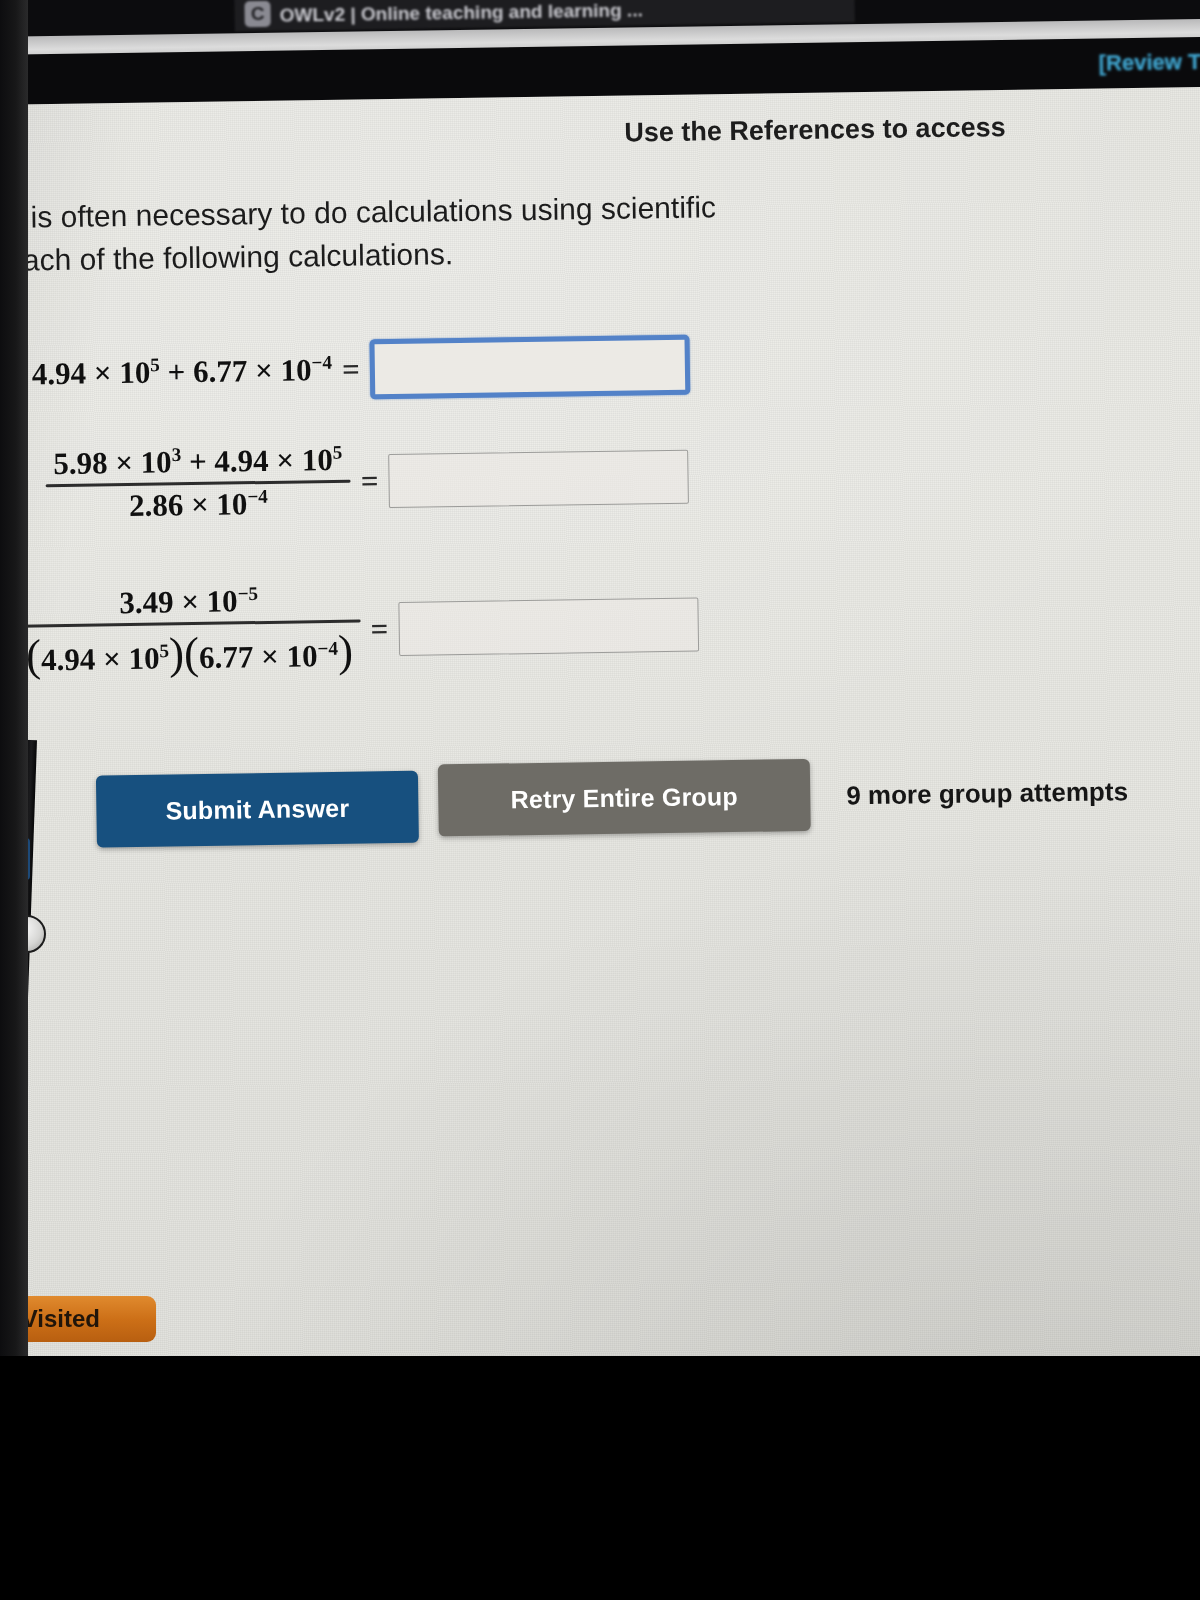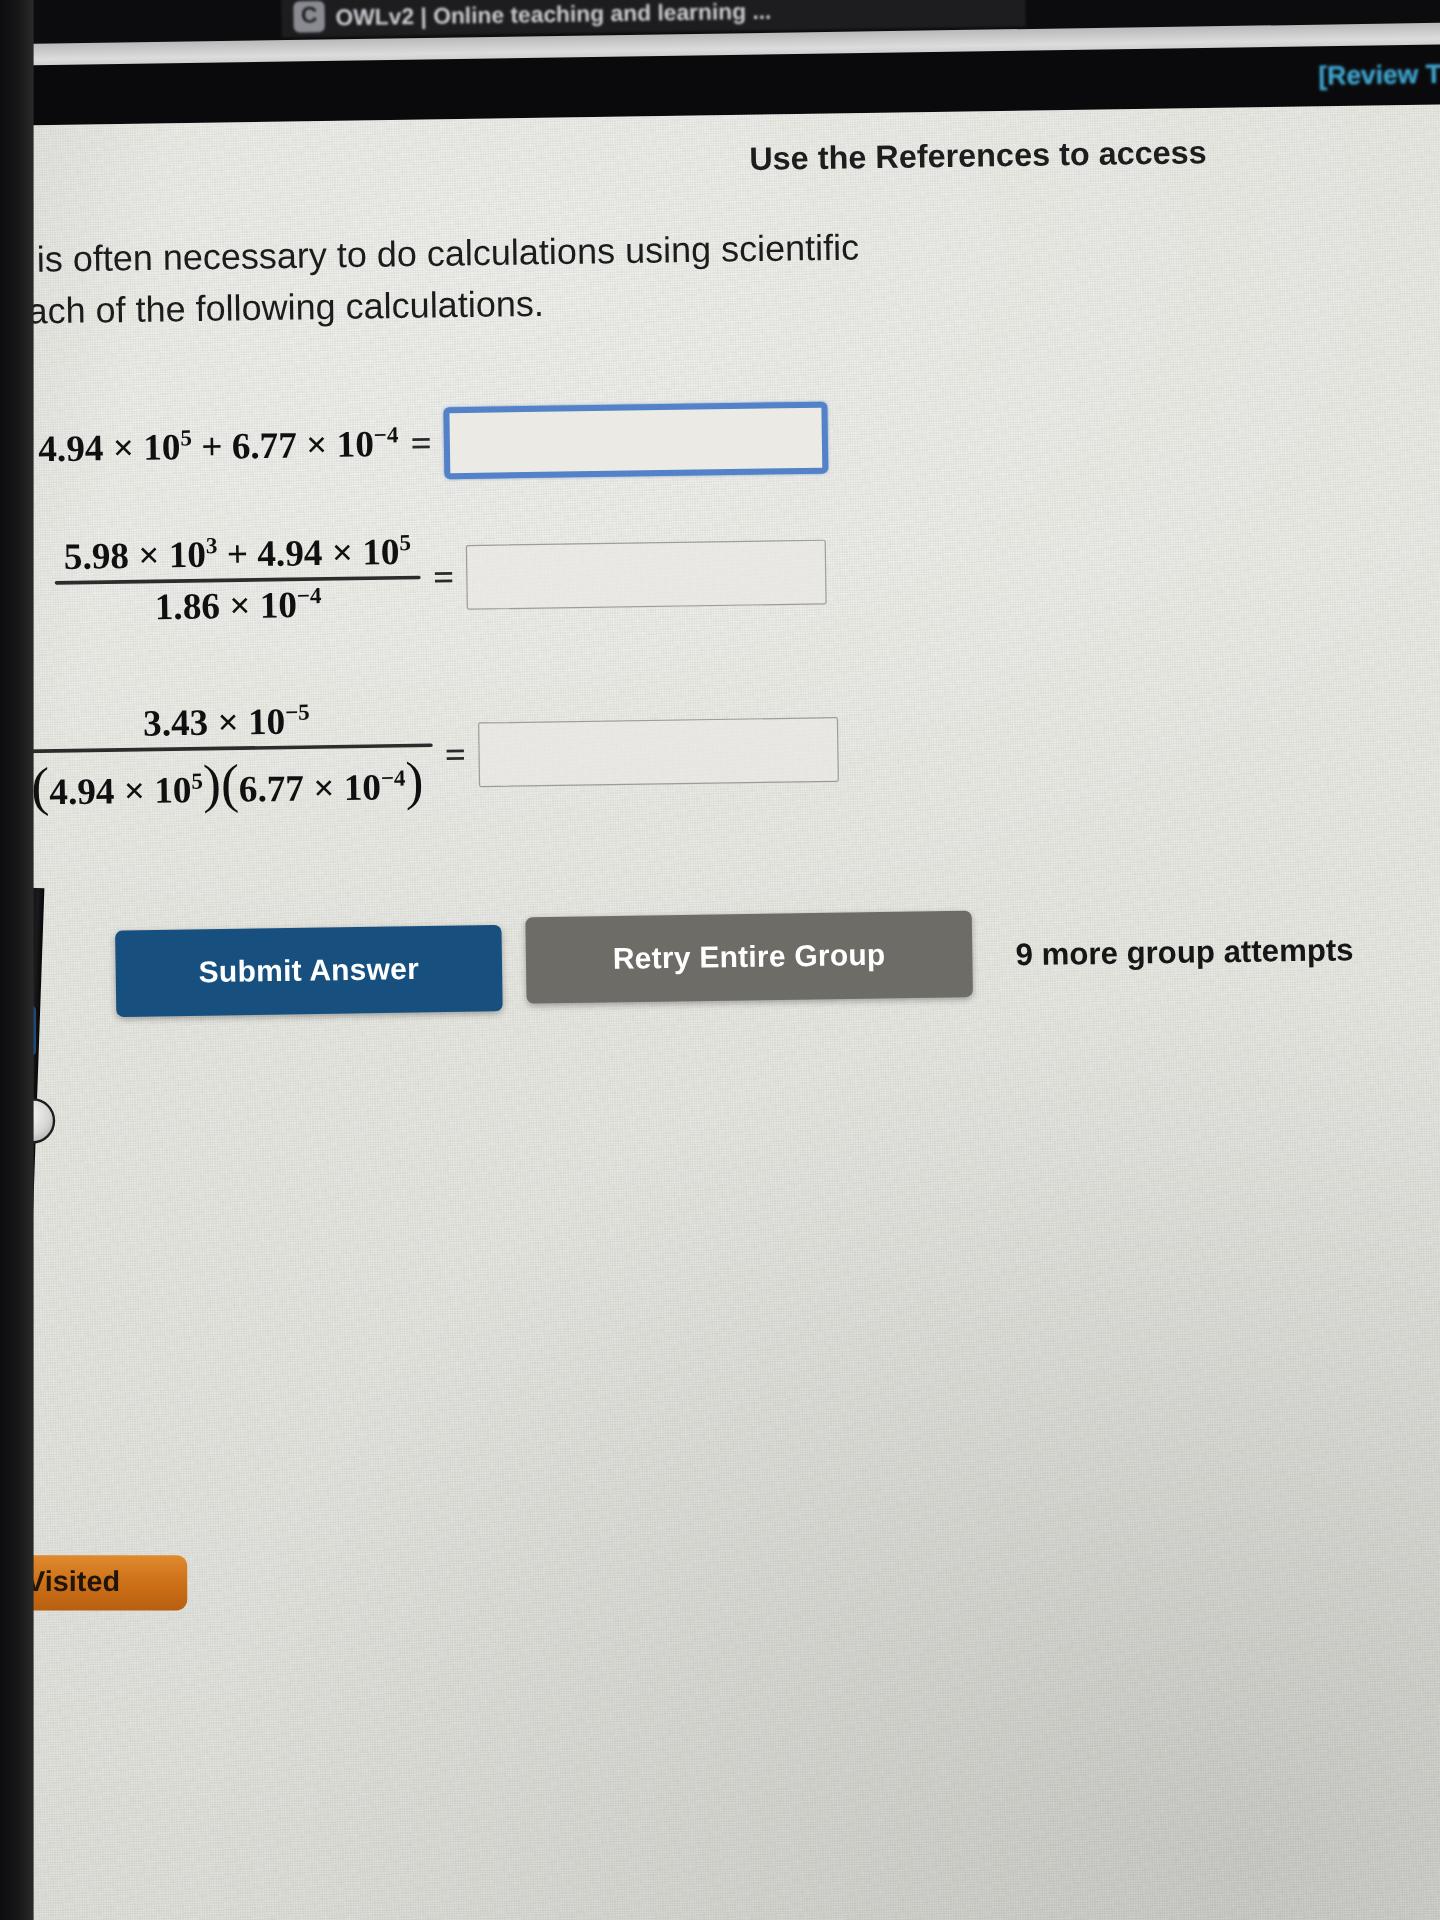--- a/index.html
+++ b/index.html
@@ -14,23 +14,23 @@
     overflow: hidden;
     font-family: "Liberation Sans", sans-serif;
     position: relative;
   }
 
   
   #photo {
     position: absolute;
     inset: 0;
     width: 1200px;
-    height: 1600px;
+    height: 1356px;
     overflow: hidden;
-    background: #4d7c0f;
+    background: #8b5cf6;
   }
 
   
   .bezel-left {
     position: absolute;
     left: 0; top: 0;
     width: 28px; height: 1600px;
     background: linear-gradient(90deg,#0d0d0f 0%, #171718 55%, #2a2a2b 100%);
     z-index: 40;
   }
@@ -355,29 +355,29 @@
             <span>4.94</span><span>&nbsp;</span><span>×</span><span>&nbsp;</span><span>10</span><sup>5</sup><span>&nbsp;</span><span>+</span><span>&nbsp;</span><span>6.77</span><span>&nbsp;</span><span>×</span><span>&nbsp;</span><span>10</span><sup>−4</sup>
           </span>
           <span class="eq-sign">=</span>
           <span class="answer-box focused" style="width:320px; height:60px;"></span>
         </div>
 
         <div class="mathrow" style="left:62px; top:340px;">
           <span class="frac math m-lg">
             <span class="num"><span>5.98</span><span>&nbsp;</span><span>×</span><span>&nbsp;</span><span>10</span><sup>3</sup><span>&nbsp;</span><span>+</span><span>&nbsp;</span><span>4.94</span><span>&nbsp;</span><span>×</span><span>&nbsp;</span><span>10</span><sup>5</sup></span>
             <span class="bar"></span>
-            <span class="den"><span>1.86</span><span>&nbsp;</span><span>×</span><span>&nbsp;</span><span>10</span><sup>−4</sup></span>
+            <span class="den"><span>2.86</span><span>&nbsp;</span><span>×</span><span>&nbsp;</span><span>10</span><sup>−4</sup></span>
           </span>
           <span class="eq-sign">=</span>
           <span class="answer-box plain" style="width:300px; height:54px;"></span>
         </div>
 
         <div class="mathrow" style="left:32px; top:480px;">
           <span class="frac math m-lg">
-            <span class="num"><span>3.43</span><span>&nbsp;</span><span>×</span><span>&nbsp;</span><span>10</span><sup>−5</sup></span>
+            <span class="num"><span>3.49</span><span>&nbsp;</span><span>×</span><span>&nbsp;</span><span>10</span><sup>−5</sup></span>
             <span class="bar"></span>
             <span class="den"><span style="font-size:1.45em; font-weight:400;">(</span><span>4.94</span><span>&nbsp;</span><span>×</span><span>&nbsp;</span><span>10</span><sup>5</sup><span style="font-size:1.45em; font-weight:400;">)</span><span style="font-size:1.45em; font-weight:400;">(</span><span>6.77</span><span>&nbsp;</span><span>×</span><span>&nbsp;</span><span>10</span><sup>−4</sup><span style="font-size:1.45em; font-weight:400;">)</span></span>
           </span>
           <span class="eq-sign">=</span>
           <span class="answer-box plain" style="width:300px; height:54px;"></span>
         </div>
 
         <div class="btn btn-submit" style="left:108px; top:672px; width:322px; height:72px;">Submit Answer</div>
 
         <div class="btn btn-retry" style="left:450px; top:666px; width:372px; height:72px;">Retry Entire Group</div>

